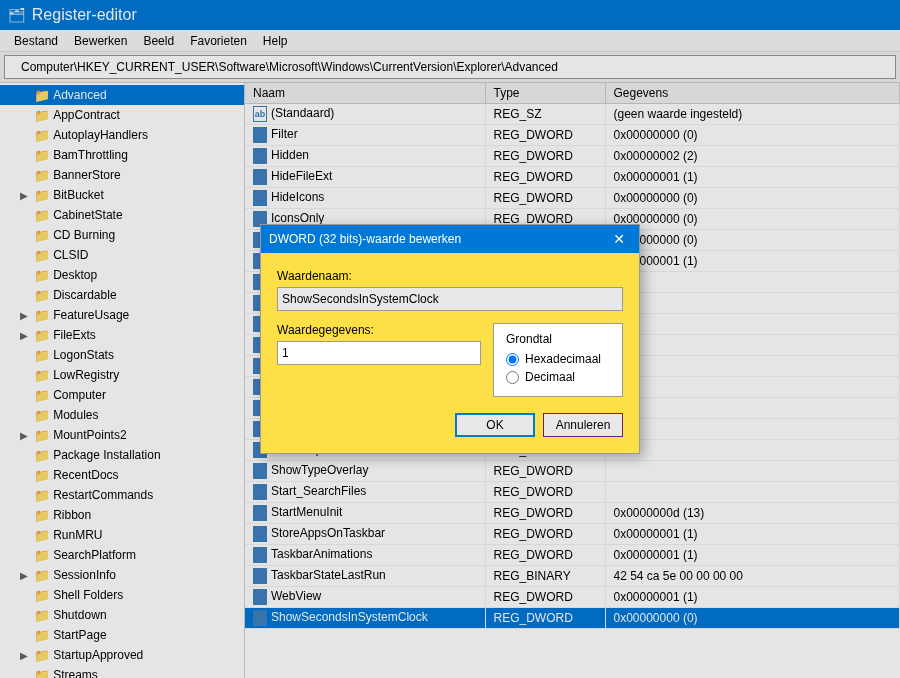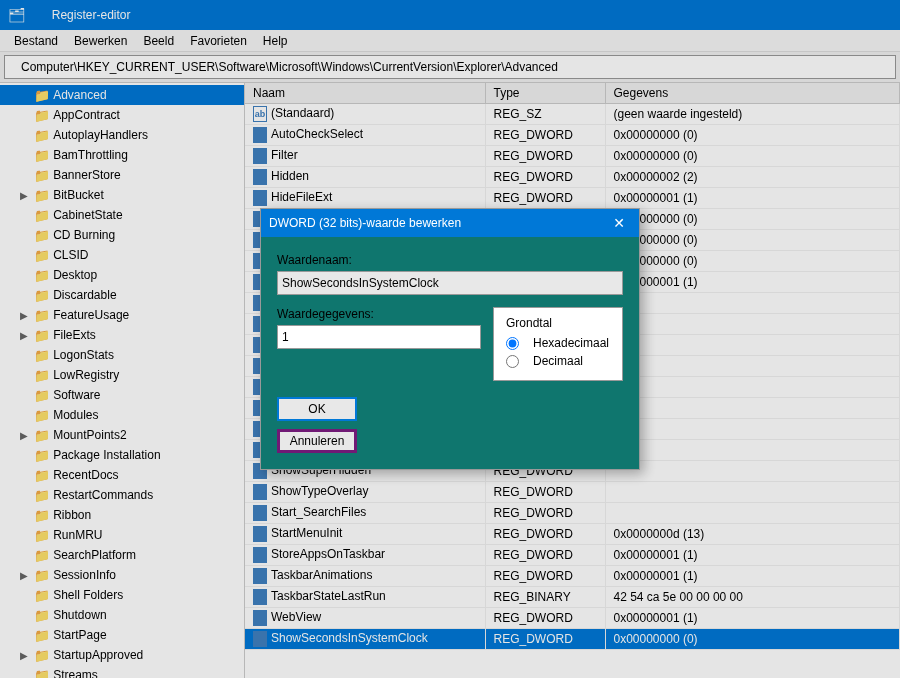--- a/index.html
+++ b/index.html
@@ -9,21 +9,21 @@
     .title-bar {
       background: #0078d7;
       color: white;
       height: 30px;
       display: flex;
       align-items: center;
       padding: 0 8px;
       gap: 6px;
     }
     .title-bar-icon { font-size: 14px; }
-    .title-bar-text { font-size: 12px; margin-left: 20px; }
+    .title-bar-text { font-size: 16px; }
 
     
     .menu-bar {
       background: #f5f5f5;
       border-bottom: 1px solid #ddd;
       height: 22px;
       display: flex;
       align-items: center;
       padding: 0 6px;
       gap: 0;
@@ -137,21 +137,21 @@
       position: fixed;
       top: 0; left: 0; right: 0; bottom: 0;
       background: rgba(0,0,0,0.1);
       display: flex;
       align-items: center;
       justify-content: center;
       z-index: 100;
     }
 
     .dialog {
-      background: #0f766e;
+      background: #fde047;
       border: 1px solid #999;
       box-shadow: 4px 4px 12px rgba(0,0,0,0.3);
       width: 380px;
       font-size: 12px;
     }
 
     .dialog-title-bar {
       background: #0078d7;
       color: white;
       height: 28px;
@@ -206,40 +206,39 @@
     }
     .dialog-radix-title {
       font-size: 12px;
       margin-bottom: 6px;
       font-weight: normal;
     }
 
     .radio-row {
       display: flex;
       align-items: center;
-      gap: 14px;
+      gap: 6px;
       margin-bottom: 4px;
       font-size: 12px;
     }
     .radio-row input[type=radio] { cursor: pointer; }
 
     .dialog-buttons {
       display: flex;
       justify-content: flex-end;
       gap: 8px;
       margin-top: 16px;
-      flex-direction: column;
     }
 
     .dialog-btn {
       width: 80px;
       height: 24px;
       font-size: 12px;
       cursor: pointer;
-      border: 3px solid #701a75;
+      border: 1px solid #701a75;
       background: #e8e8e8;
     }
     .dialog-btn.primary {
       background: #e8e8e8;
       border: 2px solid #0078d7;
     }
 
     
     ::-webkit-scrollbar { width: 12px; height: 12px; }
     ::-webkit-scrollbar-track { background: #f0f0f0; }
@@ -357,21 +356,21 @@
         <div class="tree-item">
           <span class="tree-indent"></span>
           <span class="expand-arrow"> </span>
           <span class="folder-icon">📁</span>
           <span class="tree-label">LowRegistry</span>
         </div>
         <div class="tree-item">
           <span class="tree-indent"></span>
           <span class="expand-arrow"> </span>
           <span class="folder-icon">📁</span>
-          <span class="tree-label">Software</span>
+          <span class="tree-label">Computer</span>
         </div>
         <div class="tree-item">
           <span class="tree-indent"></span>
           <span class="expand-arrow"> </span>
           <span class="folder-icon">📁</span>
           <span class="tree-label">Modules</span>
         </div>
         <div class="tree-item">
           <span class="tree-indent"></span>
           <span class="expand-arrow">▶</span>
@@ -460,25 +459,20 @@
           <th style="width:240px">Naam</th>
           <th style="width:120px">Type</th>
           <th>Gegevens</th>
         </tr>
       </thead>
       <tbody id="table-body">
           <tr>
             <td><span class="reg-icon ab">ab</span>(Standaard)</td>
             <td>REG_SZ</td>
             <td>(geen waarde ingesteld)</td>
-          </tr>
-          <tr>
-            <td><span class="reg-icon"></span>AutoCheckSelect</td>
-            <td>REG_DWORD</td>
-            <td>0x00000000 (0)</td>
           </tr>
           <tr>
             <td><span class="reg-icon"></span>Filter</td>
             <td>REG_DWORD</td>
             <td>0x00000000 (0)</td>
           </tr>
           <tr>
             <td><span class="reg-icon"></span>Hidden</td>
             <td>REG_DWORD</td>
             <td>0x00000002 (2)</td>

